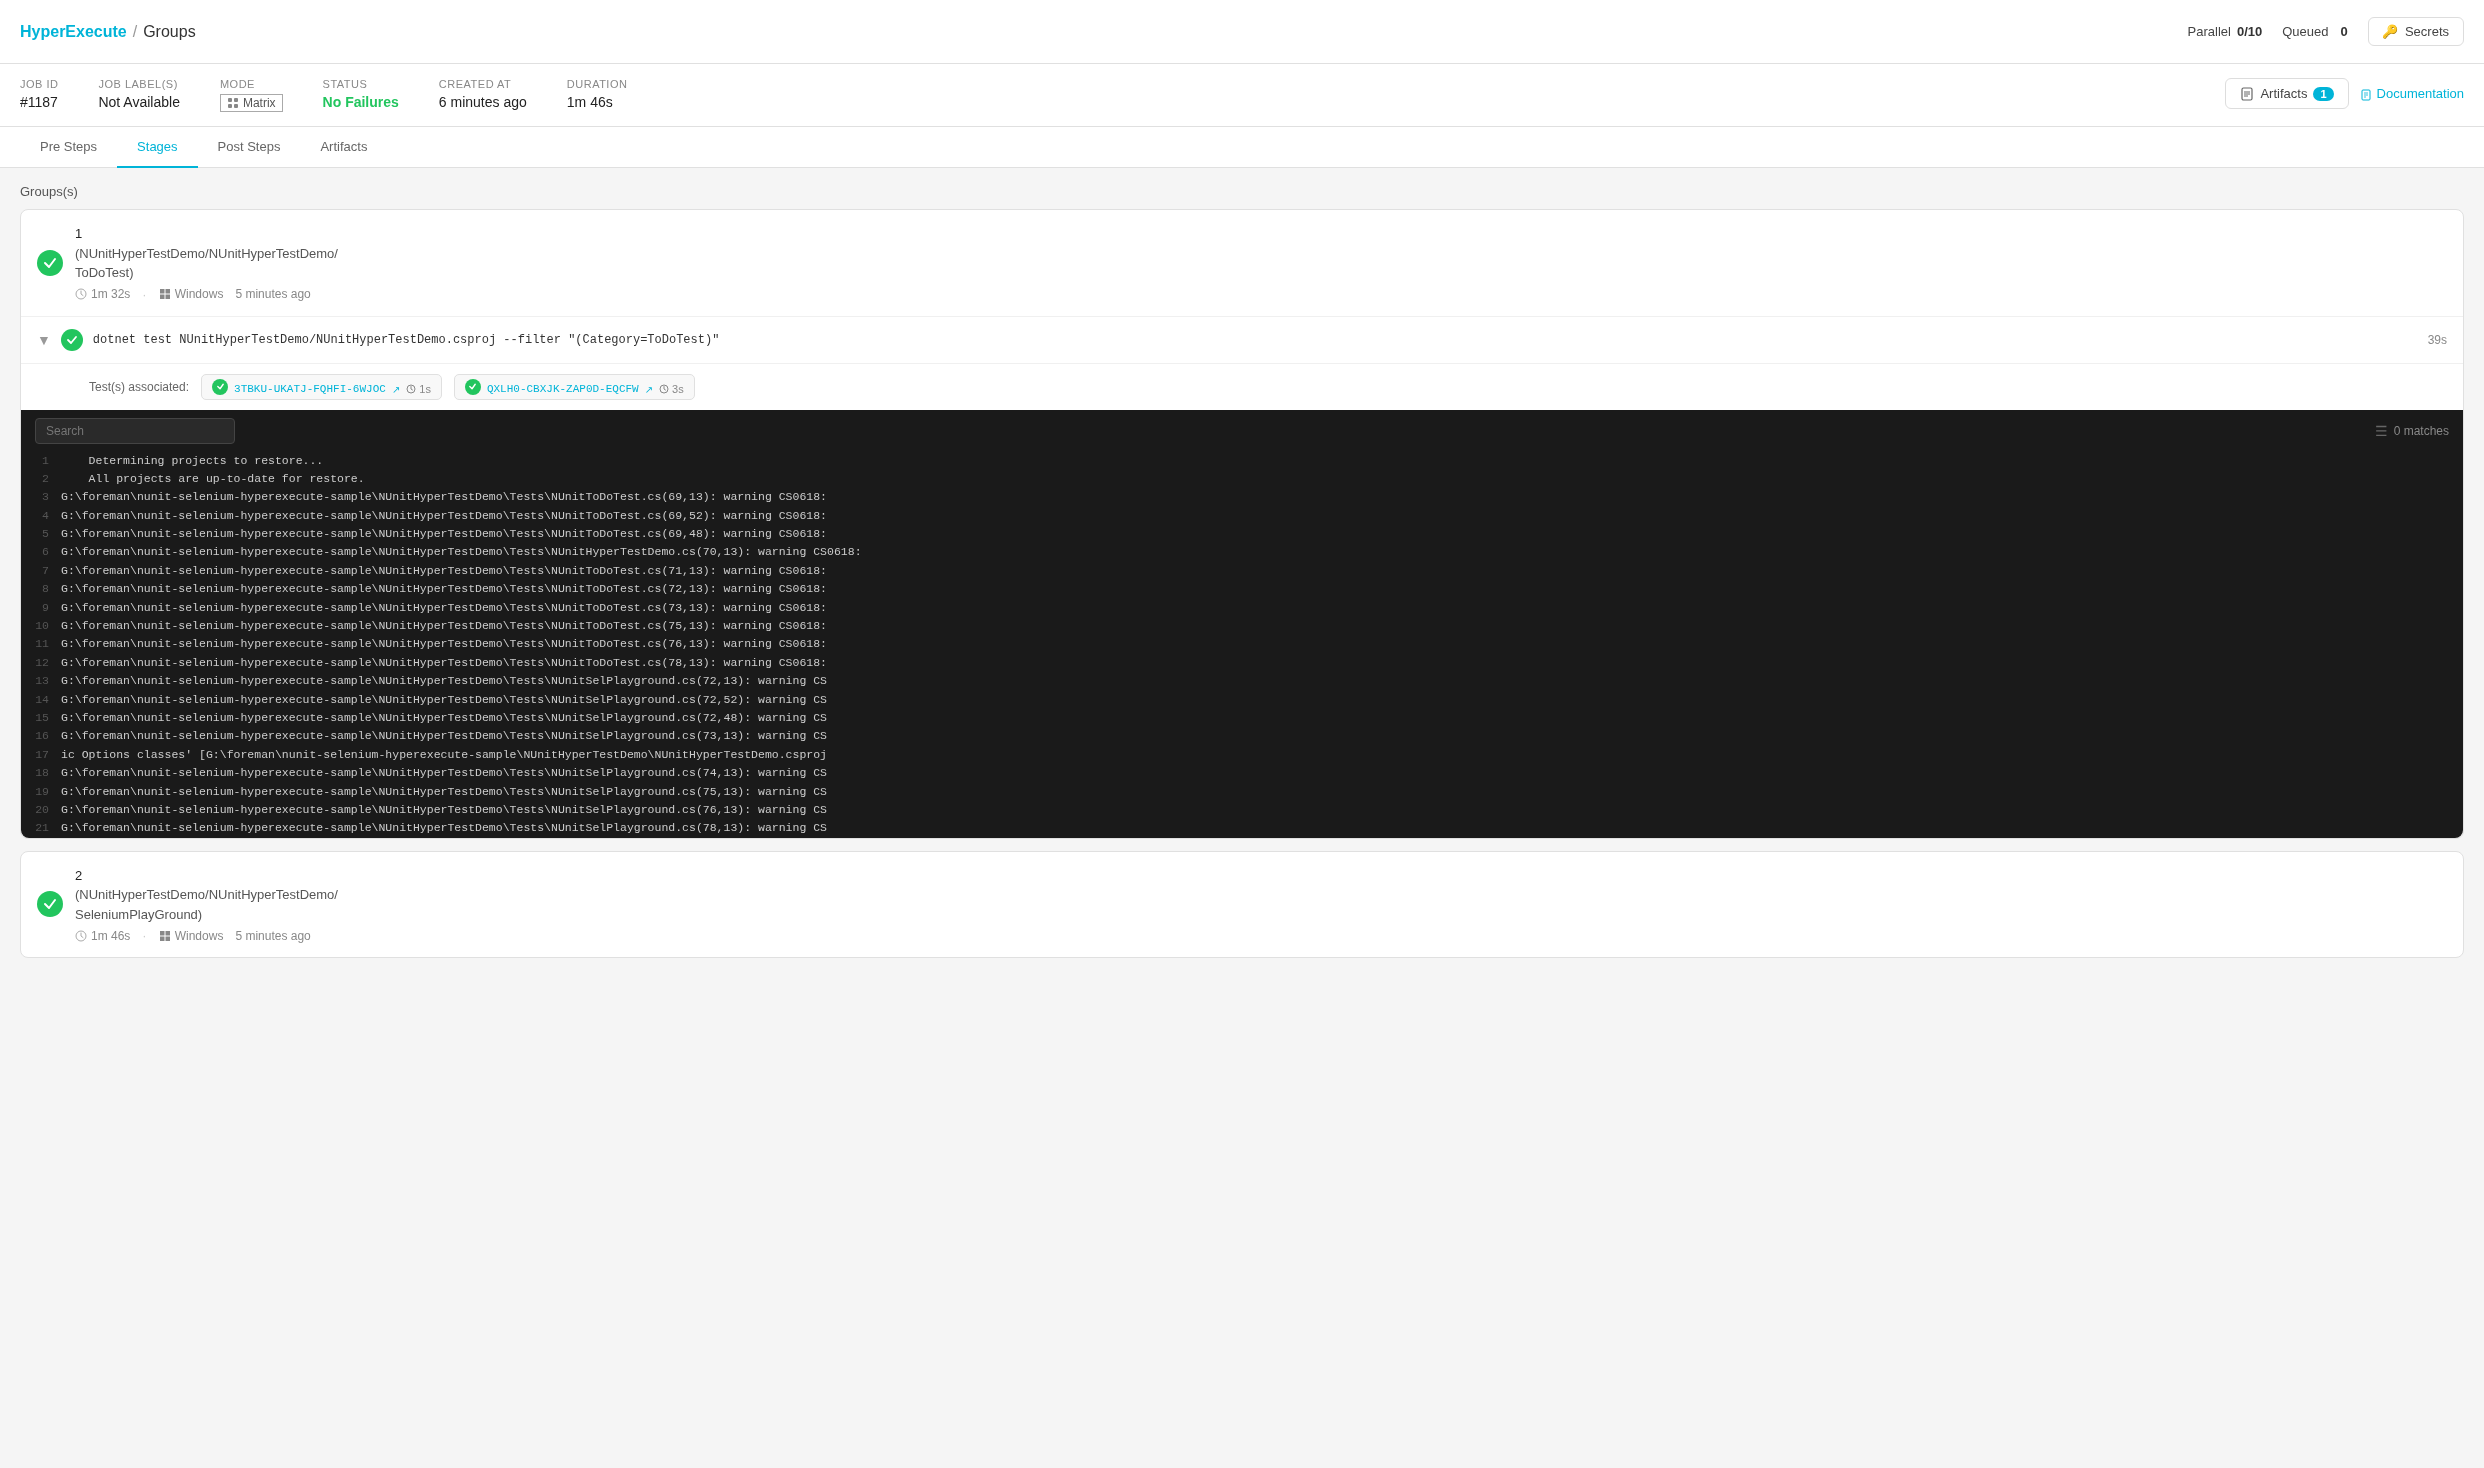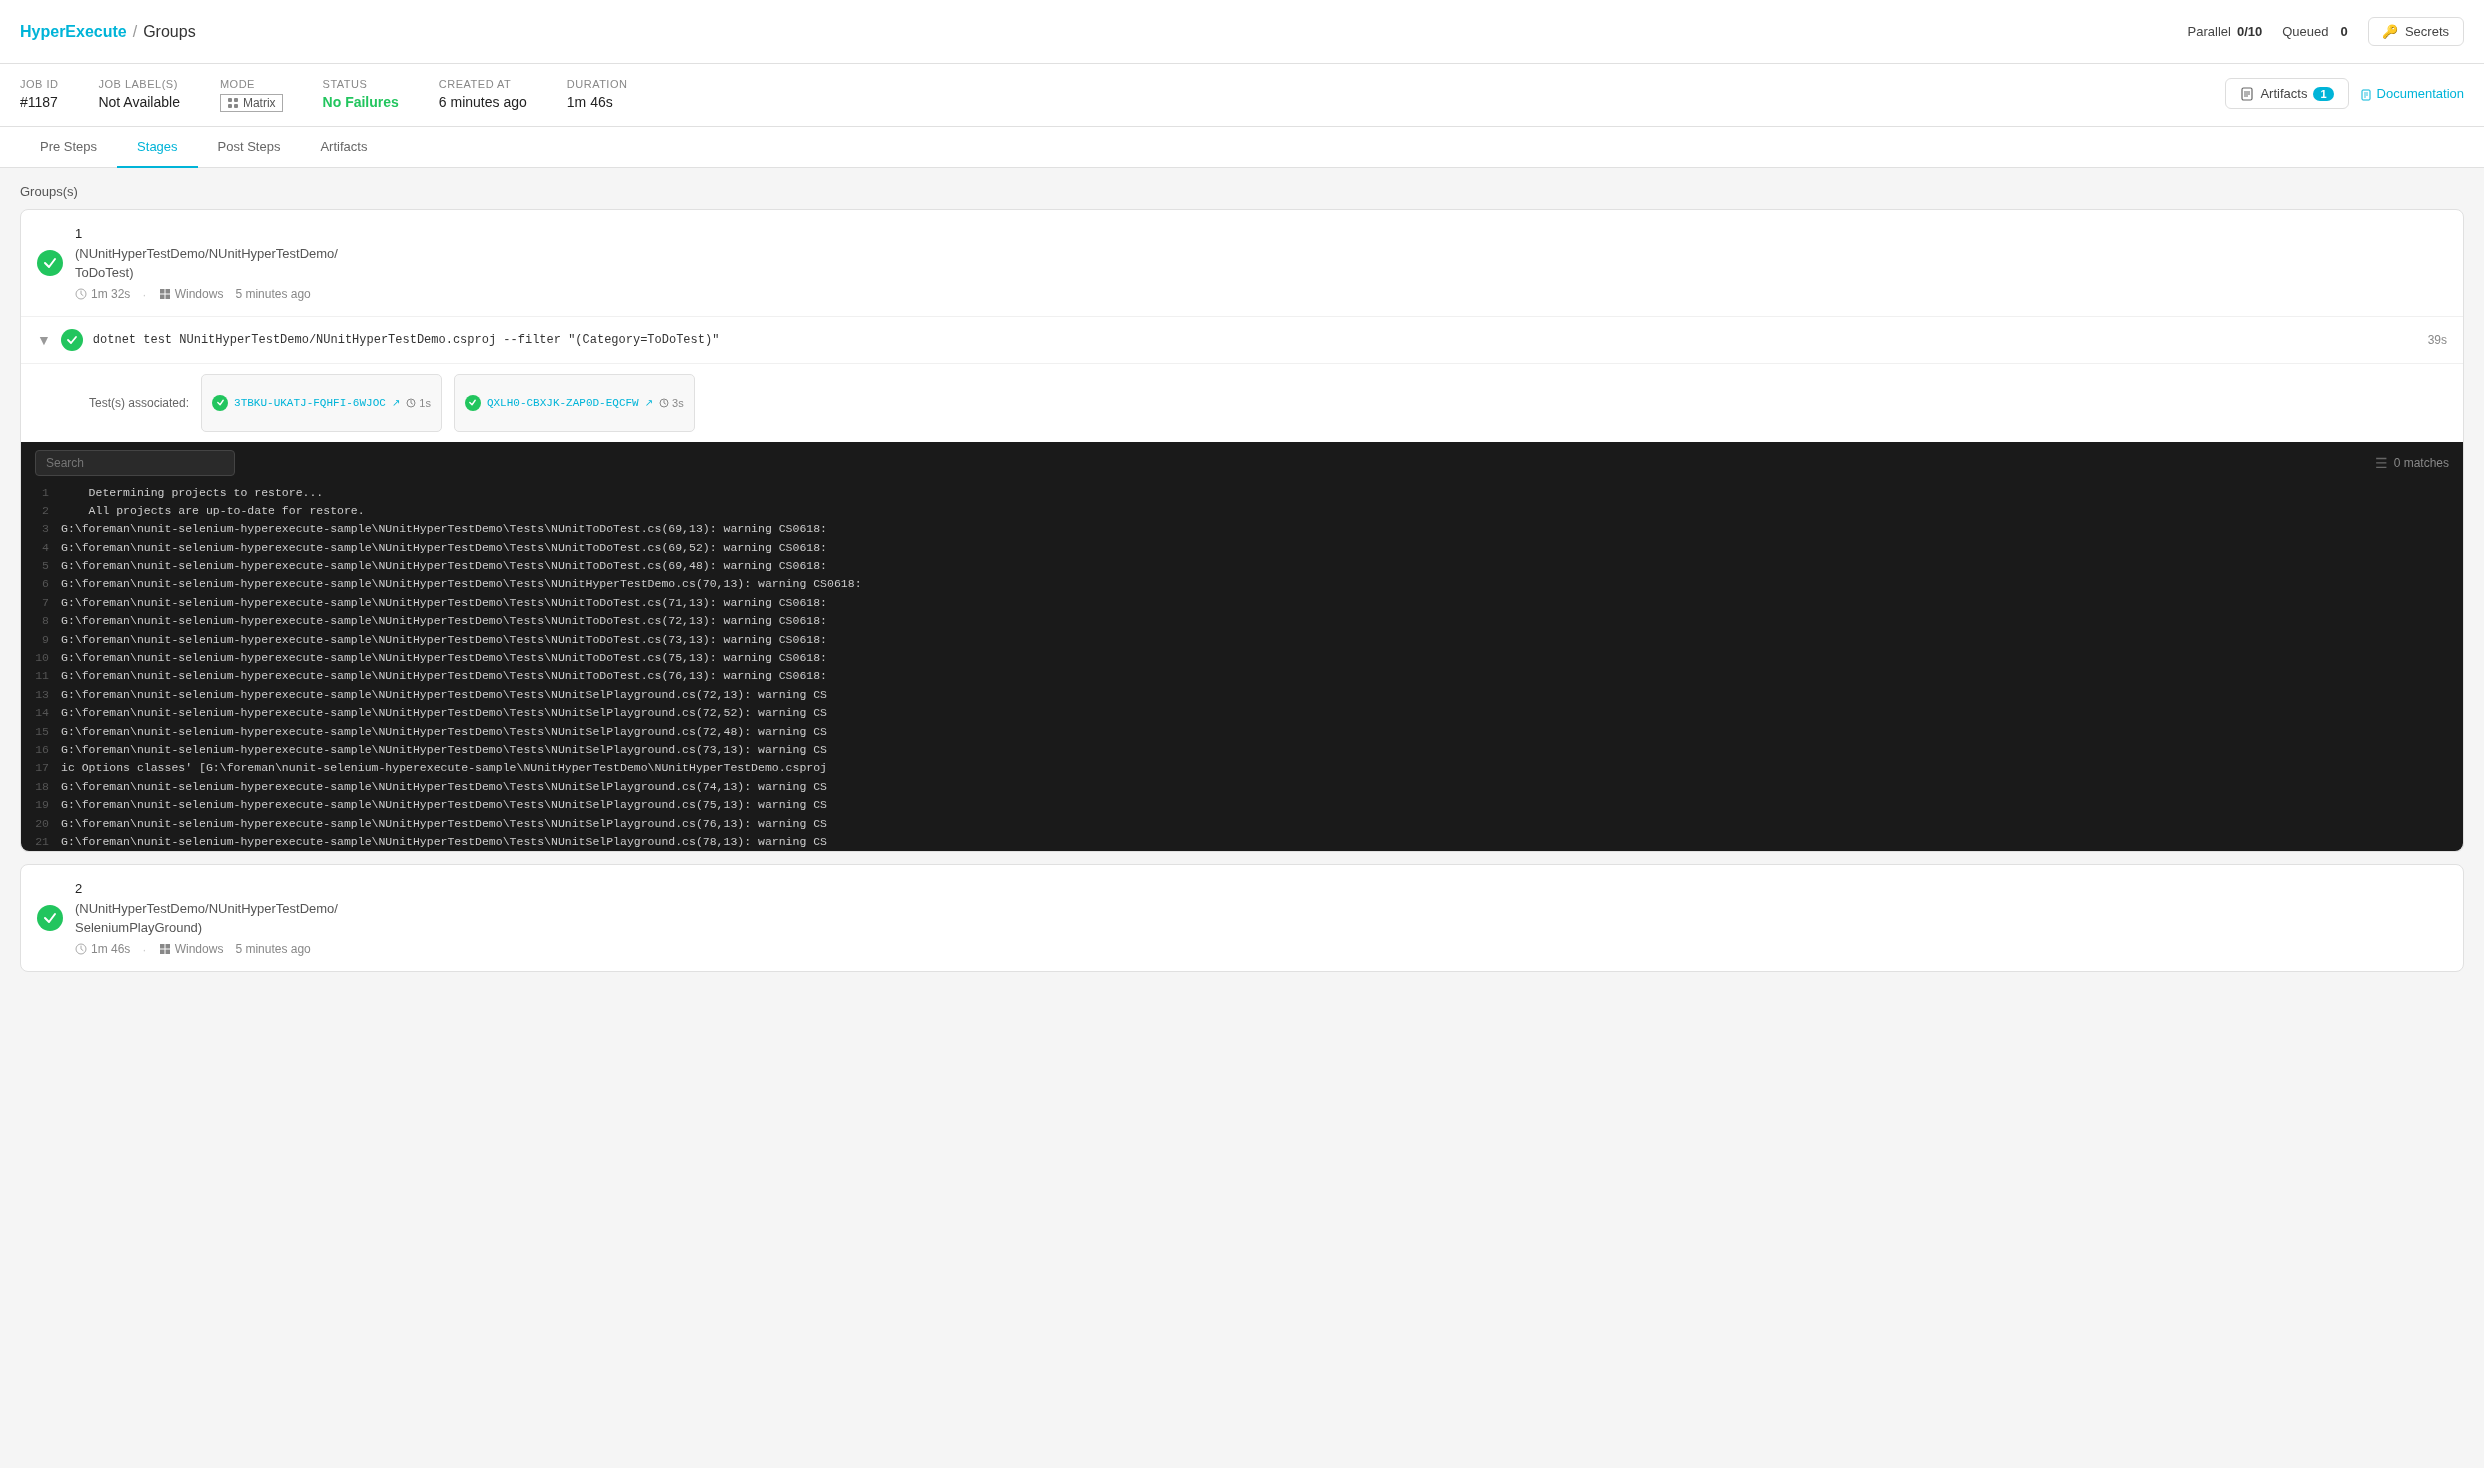--- a/index.html
+++ b/index.html
@@ -112,23 +112,23 @@
 
     
     .tests-row {
       border-top: 1px solid #f0f0f0;
       padding: 10px 16px 10px 52px;
       display: flex; align-items: center; gap: 12px;
       flex-wrap: wrap;
     }
     .tests-label { color: #666; font-size: 12px; margin-left: 16px; }
     .test-badge {
-      display: inline-flex; align-items: center; gap: 6px;
+      display: inline-flex; align-items: flex-end; gap: 6px;
       background: #f8f8f8; border: 1px solid #e0e0e0; border-radius: 5px;
-      padding: 20px 10px; font-size: 12px; cursor: pointer;
+      padding: 4px 10px; font-size: 12px; cursor: pointer;
     }
     .test-badge-check {
       width: 16px; height: 16px; border-radius: 50%;
       background: #22c55e; display: flex; align-items: center; justify-content: center;
     }
     .test-badge-check svg { width: 9px; height: 9px; }
     .test-id { color: #00b4d8; font-family: 'Courier New', monospace; font-size: 11px; }
     .test-ext { color: #00b4d8; font-size: 10px; }
     .test-time { color: #888; font-size: 11px; display: flex; align-items: center; gap: 3px; }
 
@@ -377,20 +377,24 @@
           </div>
           <div class="log-line">
             <span class="log-lineno">10</span>
             <span class="log-text">G:\foreman\nunit-selenium-hyperexecute-sample\NUnitHyperTestDemo\Tests\NUnitToDoTest.cs(75,13): warning CS0618:</span>
           </div>
           <div class="log-line">
             <span class="log-lineno">11</span>
             <span class="log-text">G:\foreman\nunit-selenium-hyperexecute-sample\NUnitHyperTestDemo\Tests\NUnitToDoTest.cs(76,13): warning CS0618:</span>
           </div>
           <div class="log-line">
+            <span class="log-lineno">12</span>
+            <span class="log-text">G:\foreman\nunit-selenium-hyperexecute-sample\NUnitHyperTestDemo\Tests\NUnitToDoTest.cs(78,13): warning CS0618:</span>
+          </div>
+          <div class="log-line">
             <span class="log-lineno">13</span>
             <span class="log-text">G:\foreman\nunit-selenium-hyperexecute-sample\NUnitHyperTestDemo\Tests\NUnitSelPlayground.cs(72,13): warning CS</span>
           </div>
           <div class="log-line">
             <span class="log-lineno">14</span>
             <span class="log-text">G:\foreman\nunit-selenium-hyperexecute-sample\NUnitHyperTestDemo\Tests\NUnitSelPlayground.cs(72,52): warning CS</span>
           </div>
           <div class="log-line">
             <span class="log-lineno">15</span>
             <span class="log-text">G:\foreman\nunit-selenium-hyperexecute-sample\NUnitHyperTestDemo\Tests\NUnitSelPlayground.cs(72,48): warning CS</span>

